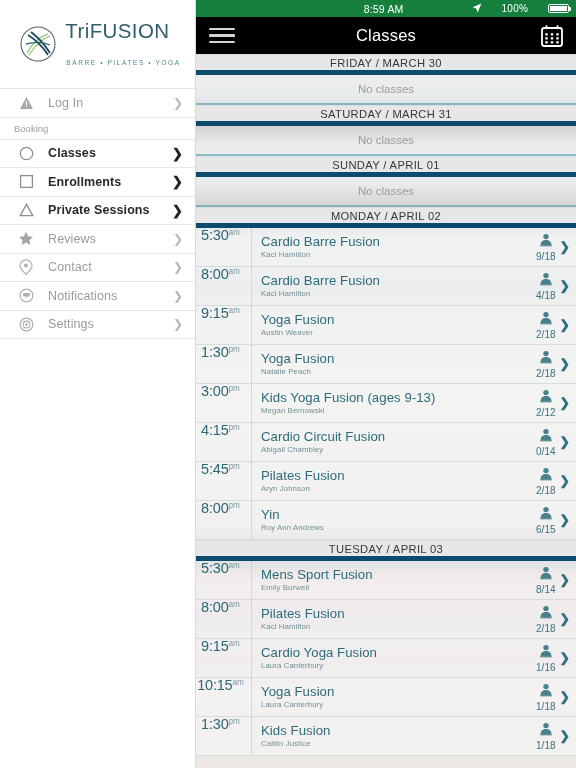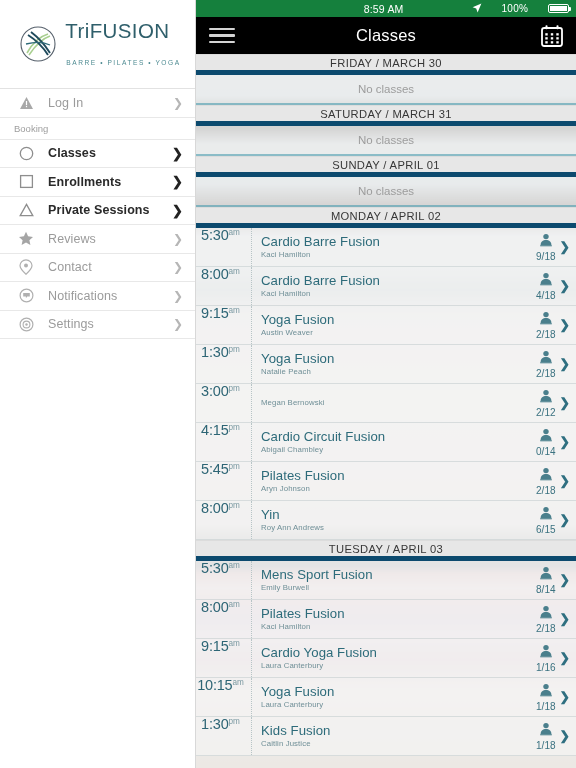--- a/index.html
+++ b/index.html
@@ -419,20 +419,21 @@
               </span>
               <span class="c-chev">❯</span>
             </div>
           </div>
           <div class="class-row">
             <div class="c-time">
               <span class="c-hour">3:00</span>
               <span class="c-ampm">pm</span>
             </div>
             <div class="c-body">
+              <span class="c-title">Kids Yoga Fusion (ages 9-13)</span>
               <span class="c-inst">Megan Bernowski</span>
             </div>
             <div class="c-right">
               <span class="c-cap">
                 <span><svg width="14" height="14" viewBox="0 0 14 14">
                     <circle cx="7" cy="3.6" r="2.7" fill="#4a7f8c"></circle>
                     <path d="M1.6 12.2 C1.6 8.6 4 7 7 7 C10 7 12.4 8.6 12.4 12.2 Z" fill="#4a7f8c"></path>
                     <rect x="1.2" y="12.2" width="11.6" height="1.1" fill="#4a7f8c"></rect>
                   </svg></span>
                 <span class="c-capnum">2/12</span>

